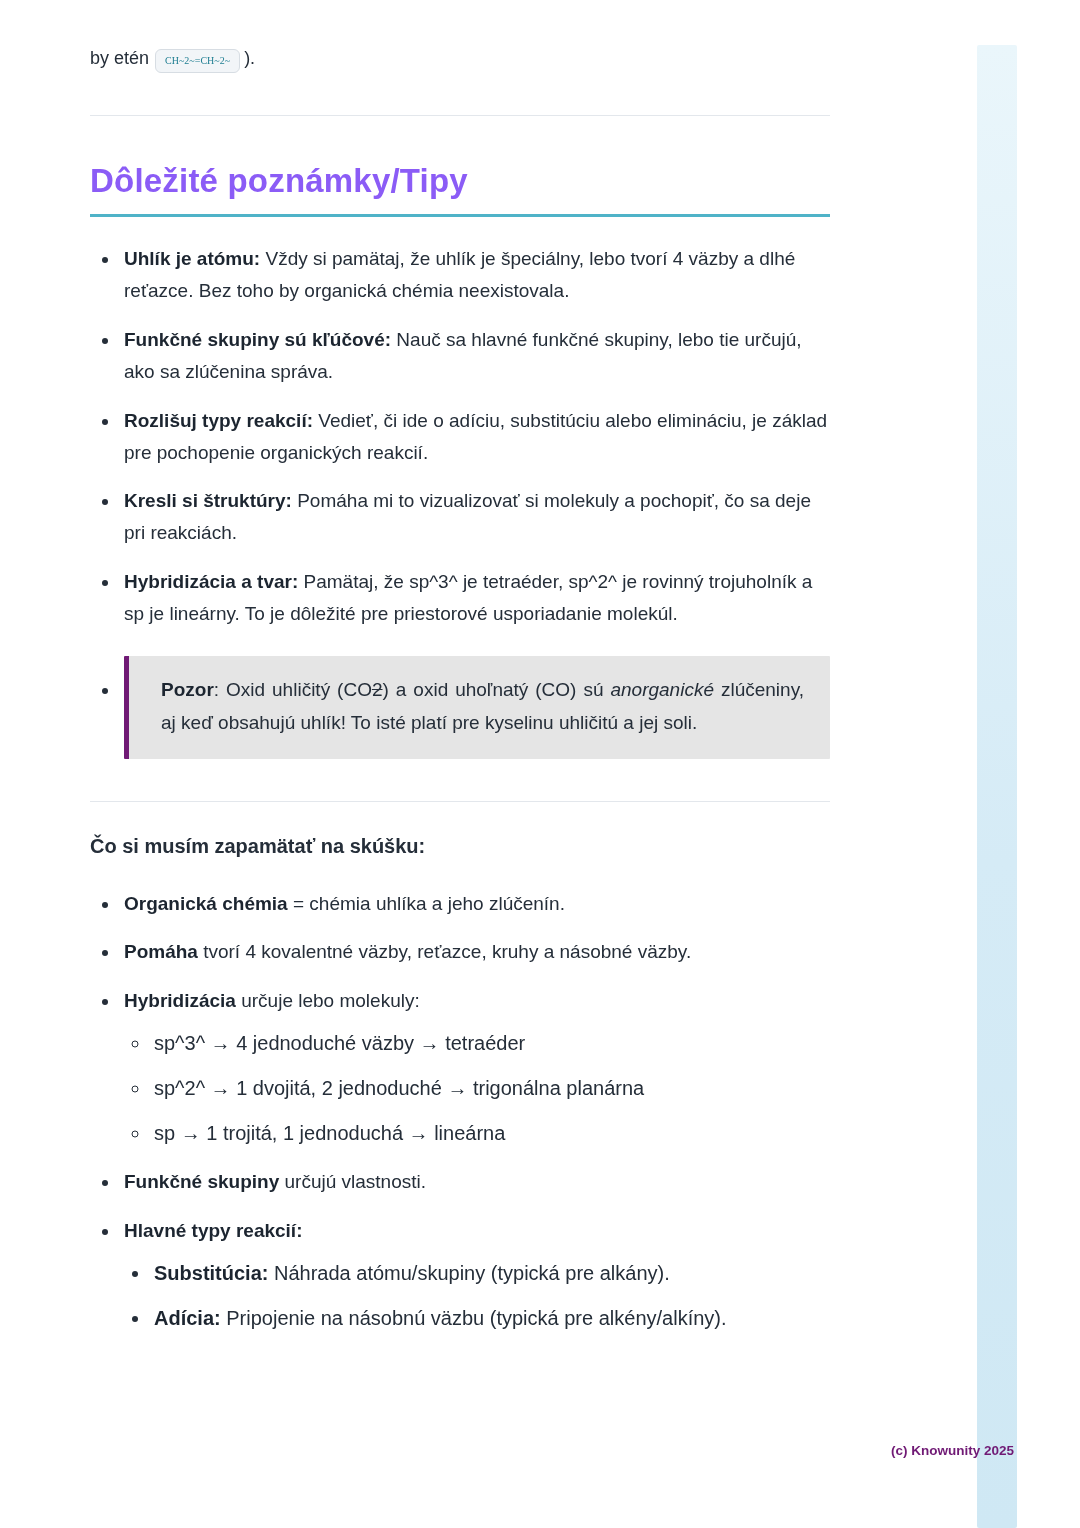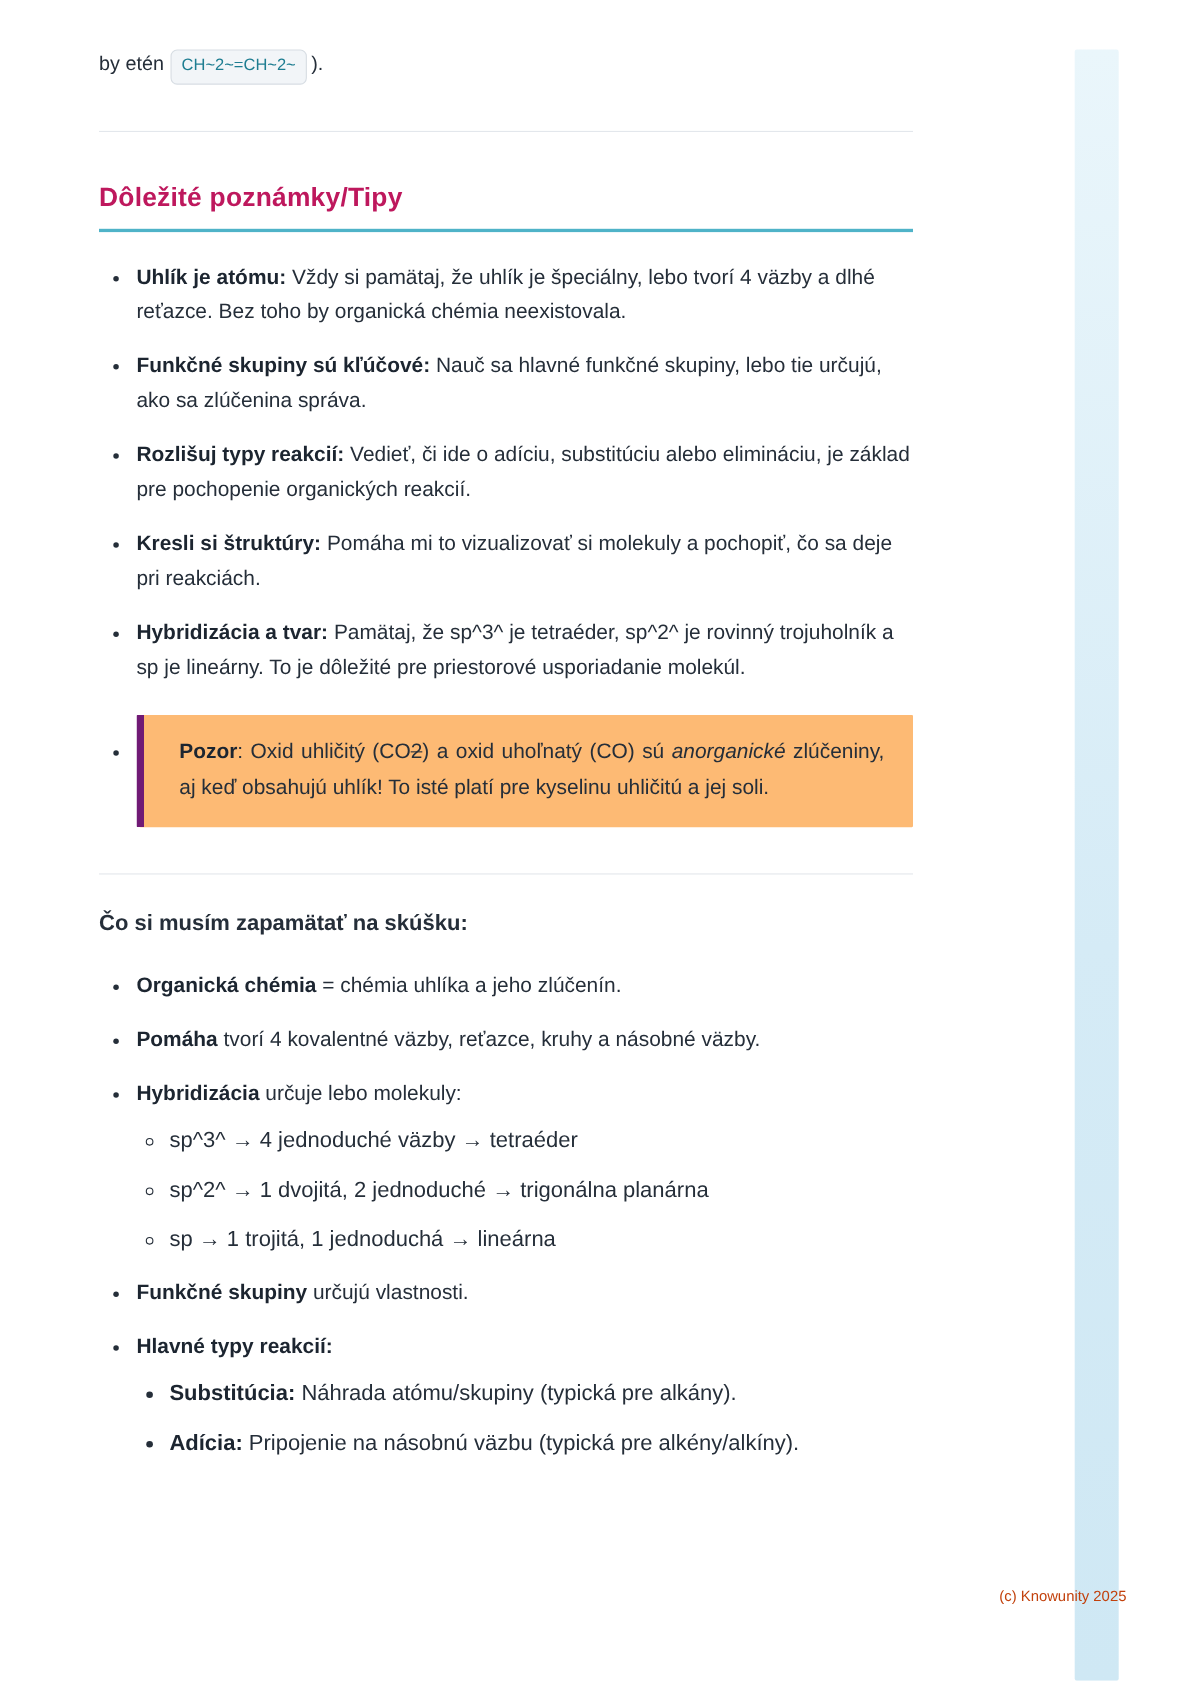--- a/index.html
+++ b/index.html
@@ -27,62 +27,62 @@
     margin-left: 90px;
     padding-top: 45px;
   }
   .intro-line {
     margin: 0;
     font-size: 18px;
     line-height: 1.5;
     color: #252e39;
   }
   .chip {
-    font-family: Liberation Sans, sans-serif;
-    font-size: 15px;
+    font-family: Liberation Serif, serif;
+    font-size: 10px;
     color: #1e7d91;
     background: #f2f5f8;
     border: 1px solid #d7dde3;
     border-radius: 6px;
     padding: 3px 9px 4px;
     margin: 0 4px 0 6px;
     display: inline-block;
     vertical-align: baseline;
   }
   .divider {
     border: none;
     border-top: 1px solid #e3e7ec;
     margin: 42px 0 0 0;
   }
   .section-title {
     margin: 46px 0 0 0;
-    font-size: 24px;
+    font-size: 33px;
     font-weight: 700;
-    color: #be185d;
+    color: #8b5cf6;
     letter-spacing: 0.2px;
     padding-bottom: 14px;
     border-bottom: 3px solid #4fb3c8;
   }
   ul.bullets {
     margin: 26px 0 0 0;
     padding-left: 30px;
     list-style-type: disc;
   }
   ul.bullets > li {
     font-size: 19px;
     line-height: 1.68;
     margin-bottom: 17px;
     padding-left: 4px;
   }
   ul.bullets > li:last-child { margin-bottom: 0; }
   strong { font-weight: 700; color: #1c2530; }
   .callout-li { margin-top: 26px; }
   .callout {
-    background: #fdba74;
-    border-left: 7px solid #701a75;
+    background: #e5e5e5;
+    border-left: 5px solid #701a75;
     padding: 17px 26px 19px 32px;
     text-align: justify;
     line-height: 1.75;
     border-radius: 1px;
   }
   .summary-intro {
     margin: 28px 0 0 0;
     font-size: 20px;
     line-height: 1.6;
     font-weight: bold;
@@ -95,24 +95,25 @@
     font-size: 20px;
     line-height: 1.6;
     margin-bottom: 13px;
     padding-left: 3px;
   }
   ul.sub > li:last-child { margin-bottom: 0; }
   ul.sub.circle { list-style-type: circle; }
   ul.sub.disc { list-style-type: disc; }
   .watermark {
     position: absolute;
-    right: 56px;
+    right: 66px;
     bottom: 70px;
     font-size: 13.5px;
-    color: #c2410c;
+    color: #701a75;
+    font-weight: bold;
   }
 </style>
 </head>
 <body>
 
 <div class="side-strip"></div>
 
 <div class="content">
 
   <p class="intro-line"><span>by etén</span><code class="chip">CH~2~=CH~2~</code><span>).</span></p>

